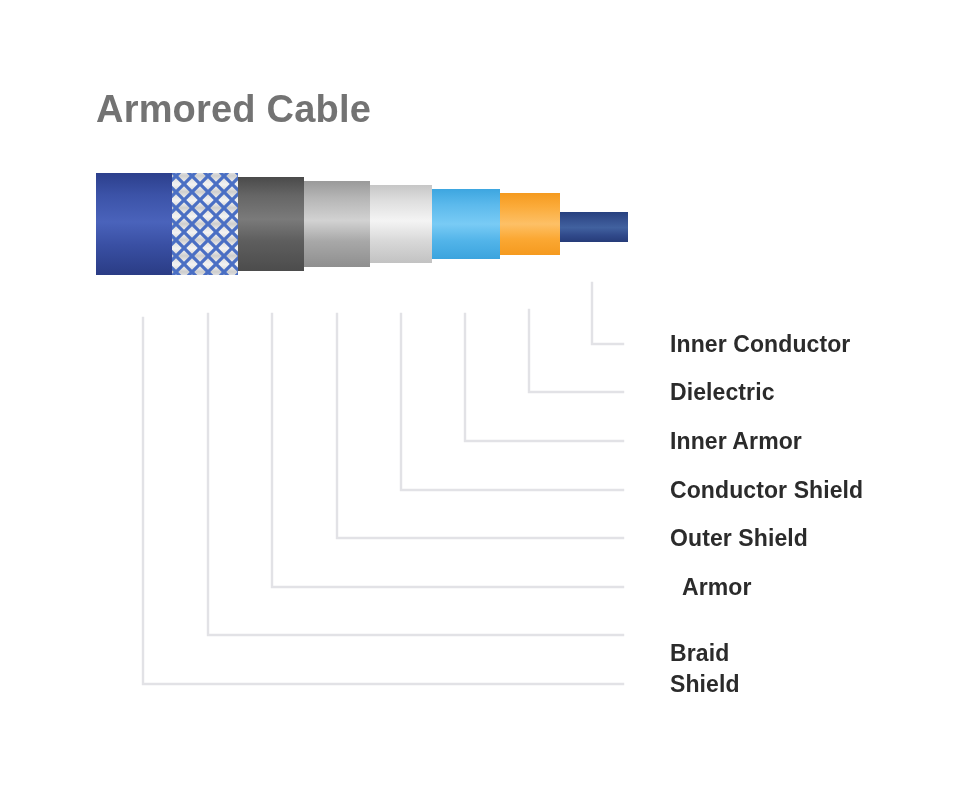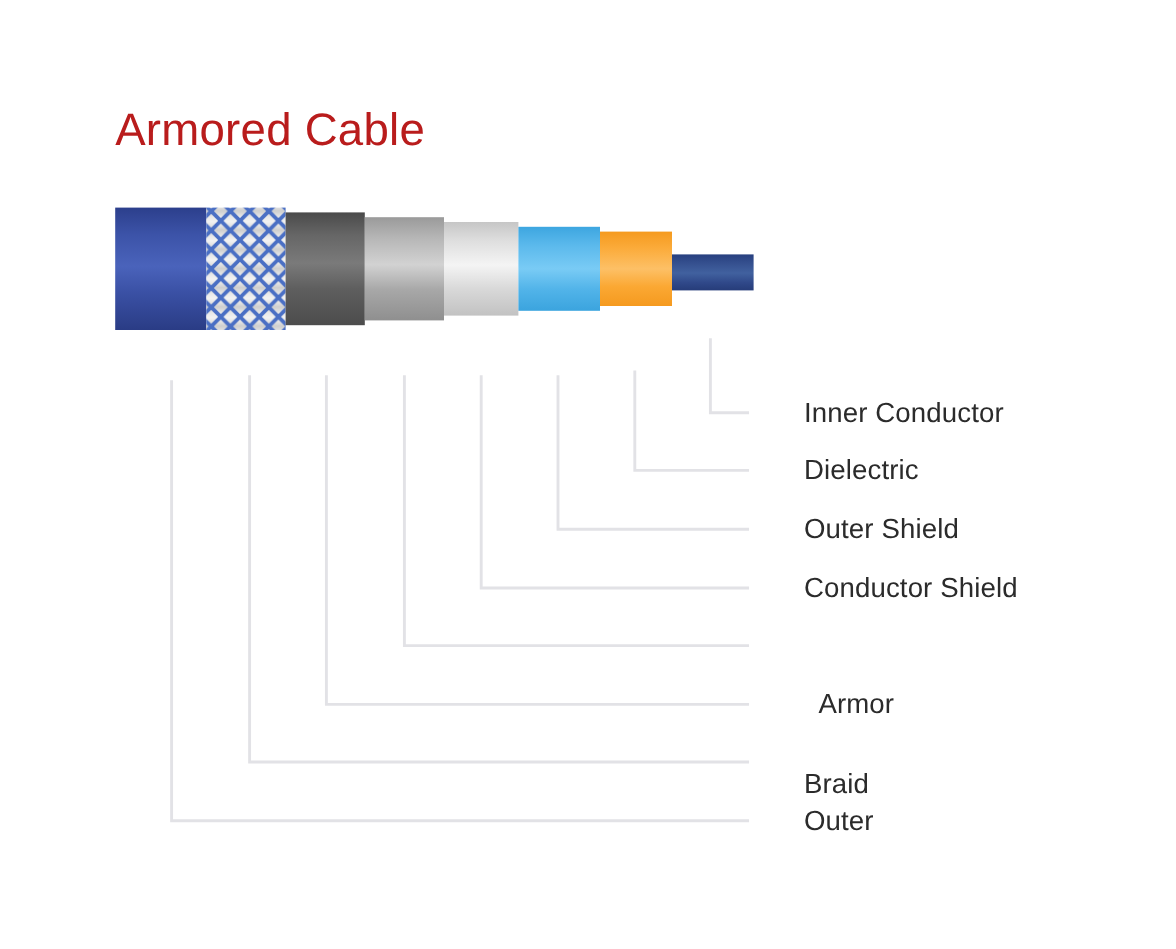--- a/index.html
+++ b/index.html
@@ -20,23 +20,23 @@
     position: absolute;
     inset: 0;
   }
 
   
   #page-title {
     position: absolute;
     left: 96px;
     top: 88px;
     font-size: 38px;
-    font-weight: 400;
+    font-weight: 700;
     letter-spacing: 0.2px;
-    color: #b91c1c;
+    color: #737373;
     white-space: nowrap;
   }
 
   
   #cable-illustration {
     position: absolute;
     left: 0;
     top: 0;
     width: 980px;
     height: 300px;
@@ -48,21 +48,21 @@
     left: 0;
     top: 0;
     width: 980px;
     height: 791px;
   }
 
   .callout-label {
     position: absolute;
     left: 670px;
     font-size: 23px;
-    font-weight: 400;
+    font-weight: 700;
     color: #2b2b2b;
     white-space: nowrap;
     transform: translateY(-50%);
     letter-spacing: 0.1px;
   }
 </style>
 </head>
 <body>
 
 <div id="diagram-root">
@@ -168,19 +168,20 @@
       <path d="M 401 314 L 401 490 L 623 490"></path>
       <path d="M 337 314 L 337 538 L 623 538"></path>
       <path d="M 272 314 L 272 587 L 623 587"></path>
       <path d="M 208 314 L 208 635 L 623 635"></path>
       <path d="M 143 318 L 143 684 L 623 684"></path>
     </g>
   </svg>
 
   <div class="callout-label" style="top:344px;">Inner Conductor</div>
   <div class="callout-label" style="top:392px;text-align:center;">Dielectric</div>
-  <div class="callout-label" style="top:441px;">Outer Shield</div>
+  <div class="callout-label" style="top:441px;">Inner Armor</div>
   <div class="callout-label" style="top:490px;">Conductor Shield</div>
+  <div class="callout-label" style="top:538px;">Outer Shield</div>
   <div class="callout-label" style="top:587px;margin-left:12px;">Armor</div>
   <div class="callout-label" style="top:653px;">Braid</div>
-  <div class="callout-label" style="top:684px;">Outer</div>
+  <div class="callout-label" style="top:684px;">Shield</div>
 
 </div>
 
 </body></html>

